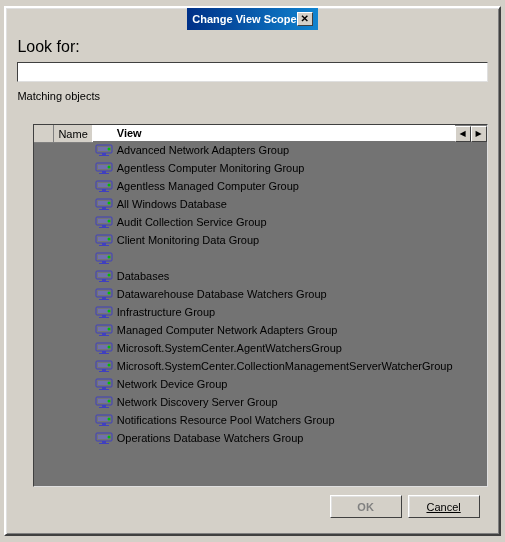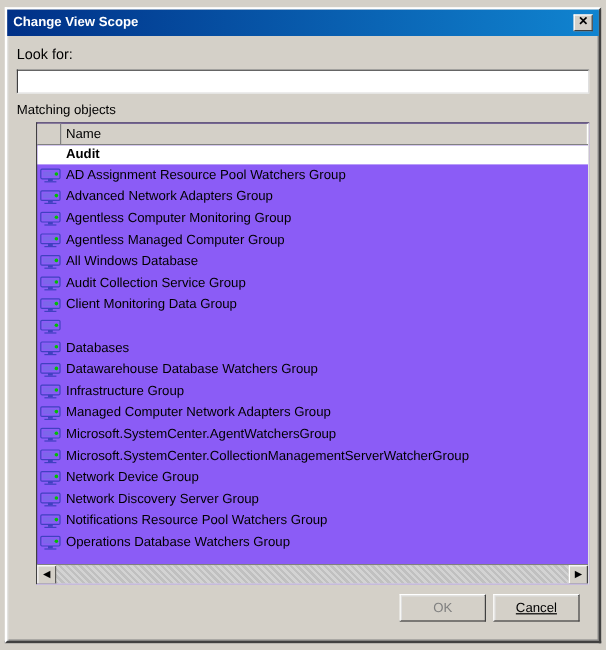--- a/index.html
+++ b/index.html
@@ -22,20 +22,21 @@
     .dialog {
       width: 497px;
       height: 530px;
       background: #d4d0c8;
       border: 2px solid #ffffff;
       border-right-color: #404040;
       border-bottom-color: #404040;
       box-shadow: inset 1px 1px 0 #dfdfdf, inset -1px -1px 0 #808080;
       display: flex;
       flex-direction: column;
+      align-items: center;
     }
 
     .title-bar {
       background: linear-gradient(to right, #003087, #1084d0);
       color: white;
       padding: 3px 5px;
       display: flex;
       align-items: center;
       justify-content: space-between;
       height: 22px;
@@ -67,21 +68,21 @@
 
     .dialog-content {
       padding: 8px;
       display: flex;
       flex-direction: column;
       flex: 1;
       gap: 4px;
     }
 
     .label {
-      font-size: 12px;
+      font-size: 16px;
       color: #000;
       margin-bottom: 2px;
     }
 
     .text-input {
       width: 100%;
       height: 20px;
       background: white;
       border: 1px solid #808080;
       border-top-color: #404040;
@@ -90,33 +91,32 @@
       border-bottom-color: #dfdfdf;
       padding: 1px 3px;
       font-size: 11px;
       font-family: 'Tahoma', Arial, sans-serif;
     }
 
     .matching-label {
       font-size: 11px;
       color: #000;
       margin-top: 4px;
-      margin-bottom: 0;
+      margin-bottom: 18px;
     }
 
     .list-container {
       flex: 1;
       border: 1px solid #808080;
       border-top-color: #404040;
       border-left-color: #404040;
       border-right-color: #dfdfdf;
       border-bottom-color: #dfdfdf;
-      background: #8b5cf6;
-      display: flex;
-      flex-direction: column;
+      background: #737373;
+      display: flex;
       overflow: hidden;
       margin-left: 16px;
     }
 
     .list-header {
       background: #d4d0c8;
       border-bottom: 1px solid #808080;
       display: flex;
       height: 18px;
       flex-shrink: 0;
@@ -262,20 +262,21 @@
       justify-content: center;
     }
 
     .btn:disabled {
       color: #808080;
       cursor: default;
     }
 
     .btn-ok {
       color: #808080;
+      font-weight: bold;
     }
 
     .btn-cancel {
       color: #000;
       text-decoration: underline;
     }
   </style>
 </head>
 <body>
 
@@ -291,34 +292,22 @@
 
     <div class="matching-label">Matching objects</div>
 
     <div class="list-container">
       <div class="list-header">
         <div class="list-header-expander"></div>
         <div class="list-header-name">Name</div>
       </div>
 
       <div class="list-scrollable">
-        <div class="group-header-row">Audit</div>
+        <div class="group-header-row">View</div>
         <div id="list-items-container">
-            <div class="list-item">
-              <div class="list-item-icon">
-                <svg viewBox="0 0 18 13" xmlns="http://www.w3.org/2000/svg">
-    <rect x="1" y="1" width="16" height="8" rx="1" fill="none" stroke="#4040c0" stroke-width="1"></rect>
-    <rect x="3" y="3" width="12" height="4" fill="#7070e0" opacity="0.5"></rect>
-    <rect x="7" y="9" width="4" height="2" fill="#4040c0"></rect>
-    <rect x="4" y="11" width="10" height="1" fill="#4040c0"></rect>
-    <circle cx="14" cy="5" r="1.5" fill="#00c000"></circle>
-  </svg>
-              </div>
-              <span class="list-item-text">AD Assignment Resource Pool Watchers Group</span>
-            </div>
             <div class="list-item">
               <div class="list-item-icon">
                 <svg viewBox="0 0 18 13" xmlns="http://www.w3.org/2000/svg">
     <rect x="1" y="1" width="16" height="8" rx="1" fill="none" stroke="#4040c0" stroke-width="1"></rect>
     <rect x="3" y="3" width="12" height="4" fill="#7070e0" opacity="0.5"></rect>
     <rect x="7" y="9" width="4" height="2" fill="#4040c0"></rect>
     <rect x="4" y="11" width="10" height="1" fill="#4040c0"></rect>
     <circle cx="14" cy="5" r="1.5" fill="#00c000"></circle>
   </svg>
               </div>

